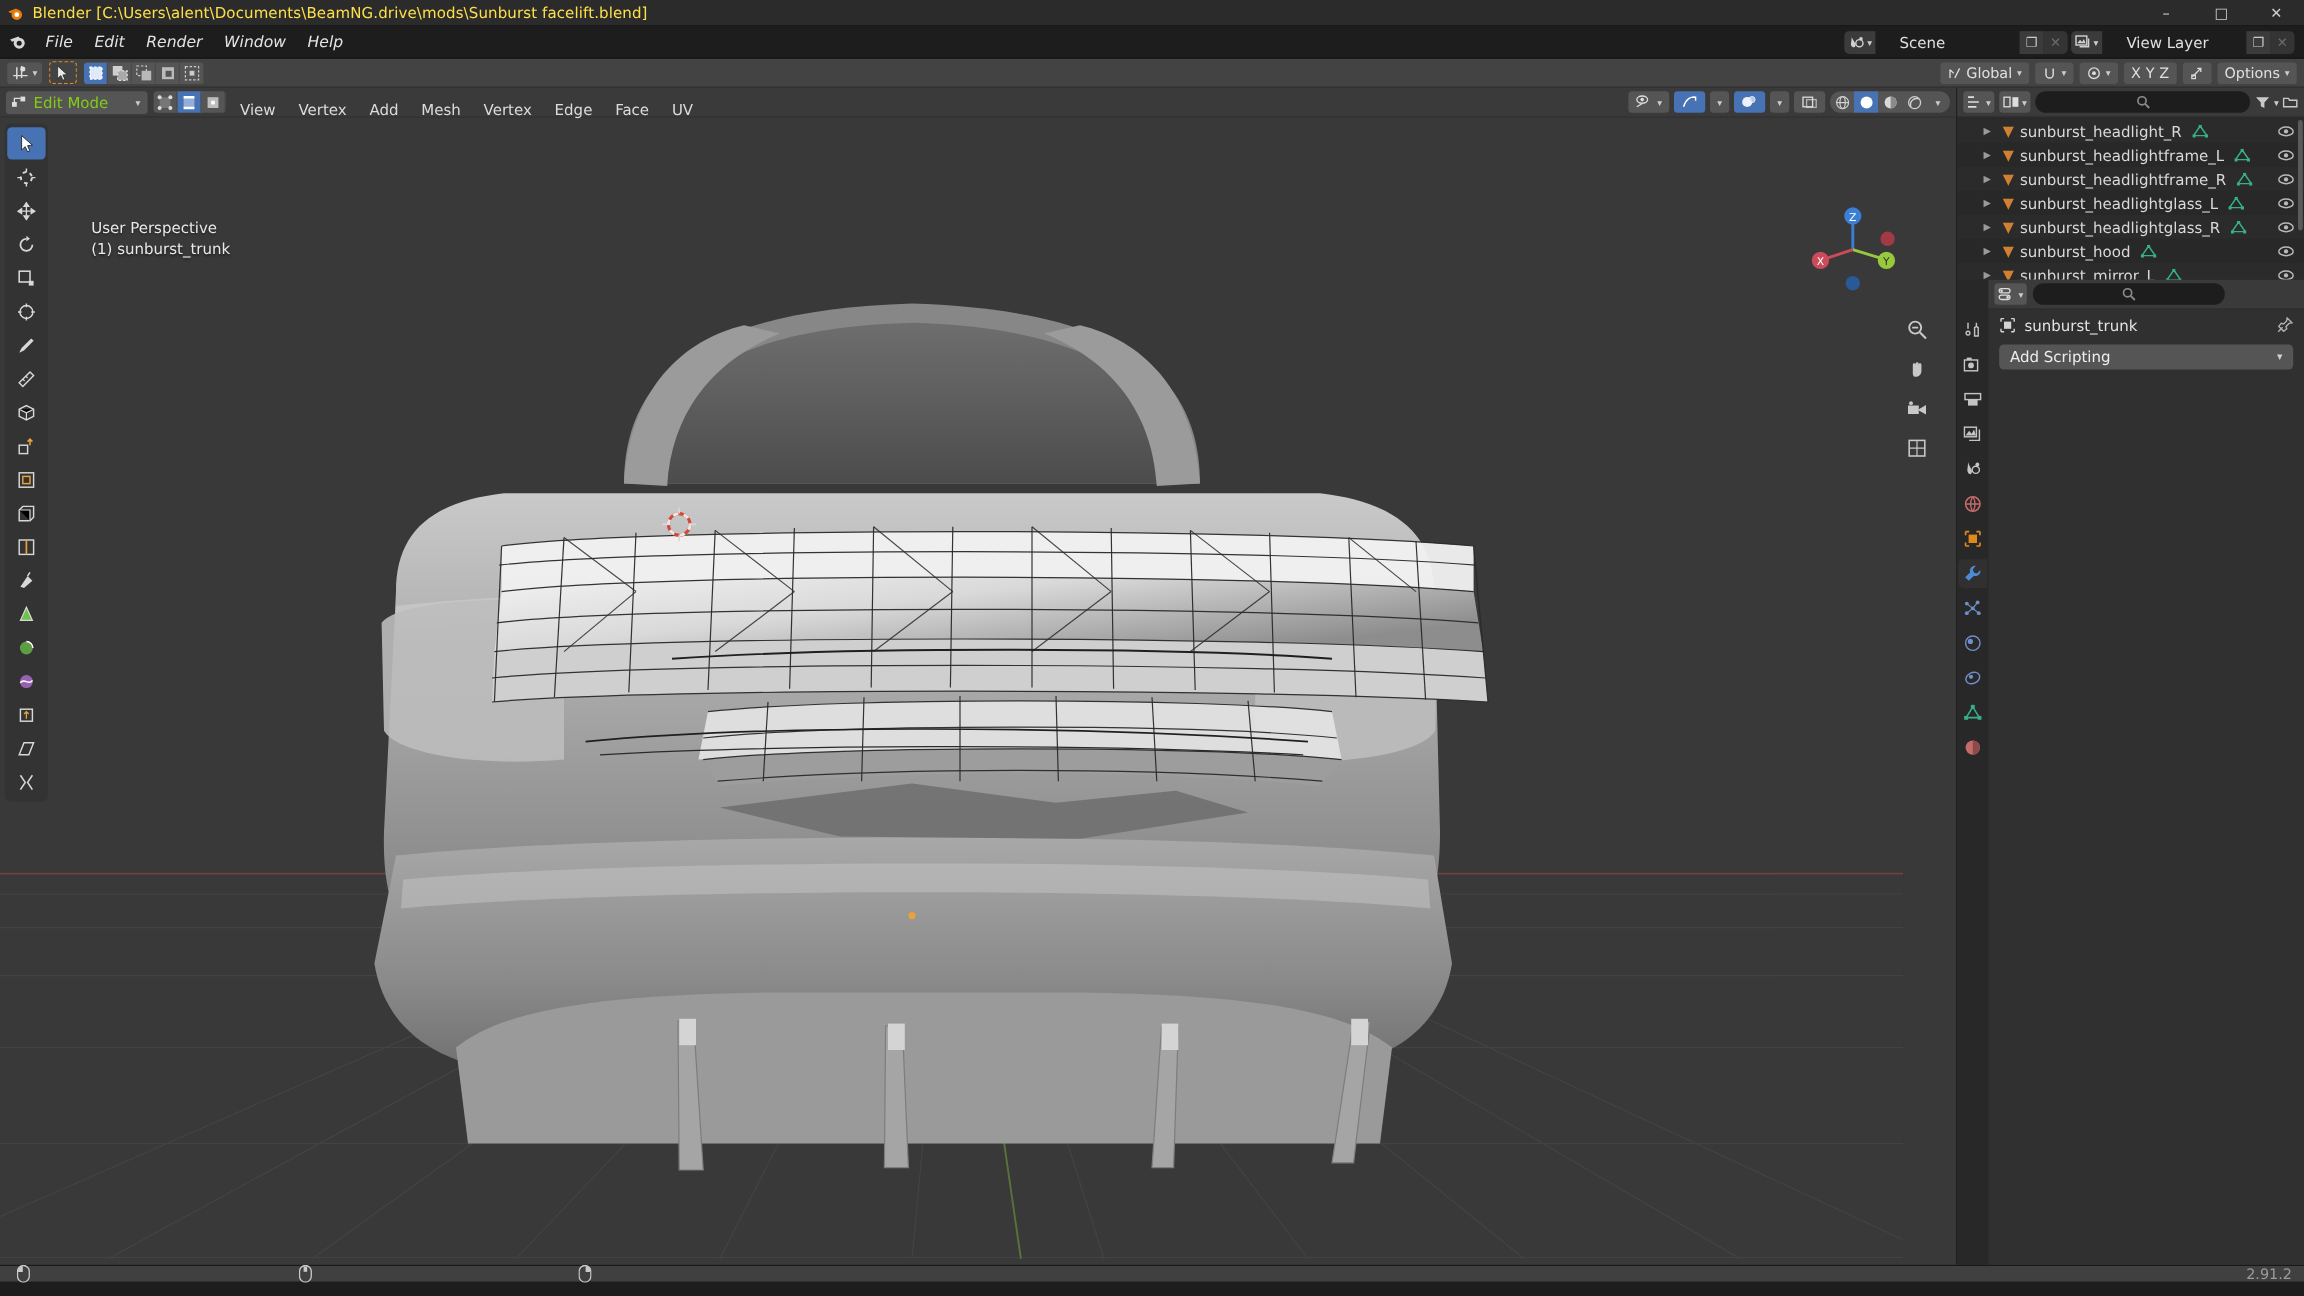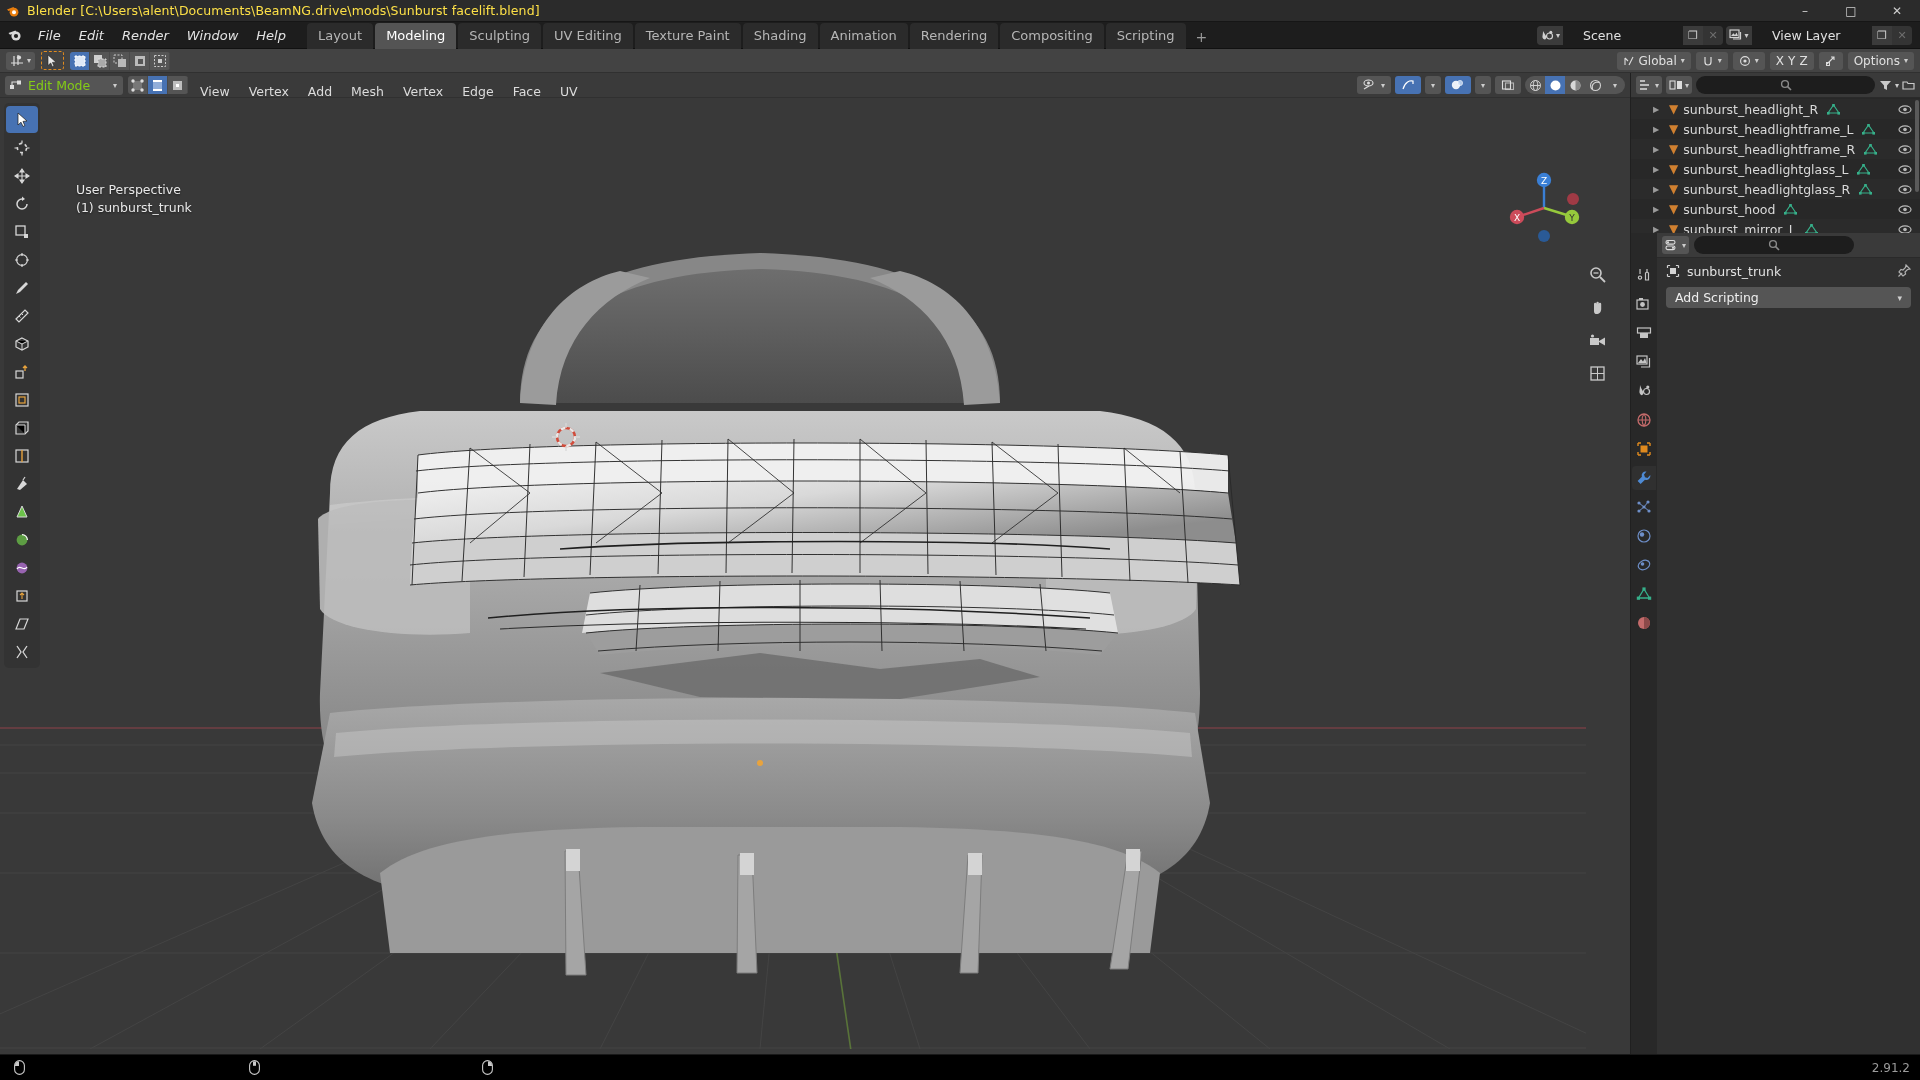--- a/index.html
+++ b/index.html
@@ -120,21 +120,21 @@
   .psearch { flex:1; max-width:160px; background:#1d1d1d; border-radius:9px; height:18px;
      display:flex; align-items:center; justify-content:center; color:#8a8a8a;}
   #pbreadcrumb { height:26px; display:flex; align-items:center; gap:7px; padding:0 9px;
     font-size:12.5px; color:#e2e2e2;}
   .pinicon { margin-left:auto; color:#b0b0b0; }
   #addmod { margin:3px 9px 0; height:21px; background:#555; border-radius:4px; display:flex;
     align-items:center; padding:0 9px; font-size:12.5px; color:#eee; }
   #addmod .chev { margin-left:auto; color:#cfcfcf; font-size:9px; }
 
   
-  #statusbar { height:26px; background:#000000; display:flex; align-items:center;
+  #statusbar { height:14px; background:#404040; display:flex; align-items:center;
     padding:0 10px; gap:0; border-top:1px solid #191919; font-size:12px; color:#b0b0b0;}
   .mouse-hint { display:flex; align-items:center; gap:5px; }
   .sb-ver { margin-left:auto; color:#9b9b9b; font-size:12px; }
 
   svg { display:block; }
 </style>
 </head>
 <body>
 
 <div id="titlebar">
@@ -160,33 +160,20 @@
       <circle cx="9" cy="9" r="2.1" fill="#1d1d1d"></circle>
       <path d="M1.5 6 L8.5 3.4 L9.6 5.6 L3 7.8 Z" fill="#d8d8d8"></path>
     </svg>
   </span>
   <div class="menuitem">File</div>
   <div class="menuitem">Edit</div>
   <div class="menuitem">Render</div>
   <div class="menuitem">Window</div>
   <div class="menuitem">Help</div>
 
-  <div class="ws-tabs">
-    <div class="ws-tab">Layout</div>
-    <div class="ws-tab active">Modeling</div>
-    <div class="ws-tab">Sculpting</div>
-    <div class="ws-tab">UV Editing</div>
-    <div class="ws-tab">Texture Paint</div>
-    <div class="ws-tab">Shading</div>
-    <div class="ws-tab">Animation</div>
-    <div class="ws-tab">Rendering</div>
-    <div class="ws-tab">Compositing</div>
-    <div class="ws-tab">Scripting</div>
-    <div class="ws-plus">+</div>
-  </div>
 
   <div class="topright">
     <div class="idblock">
       <span class="idicon">
         <svg width="15" height="13" viewBox="0 0 15 13">
           <path d="M3 2 C3 7, 1.5 8, 3.5 10 C5.5 11.5, 7 9, 6 7 C5 5, 4 4, 3 2Z" fill="#d0d0d0"></path>
           <circle cx="9.5" cy="7" r="3" fill="none" stroke="#d0d0d0" stroke-width="1.2"></circle>
           <circle cx="10.8" cy="3.3" r="1.5" fill="#d0d0d0"></circle>
         </svg>
         <span style="font-size:8px;color:#ccc;">▾</span>

